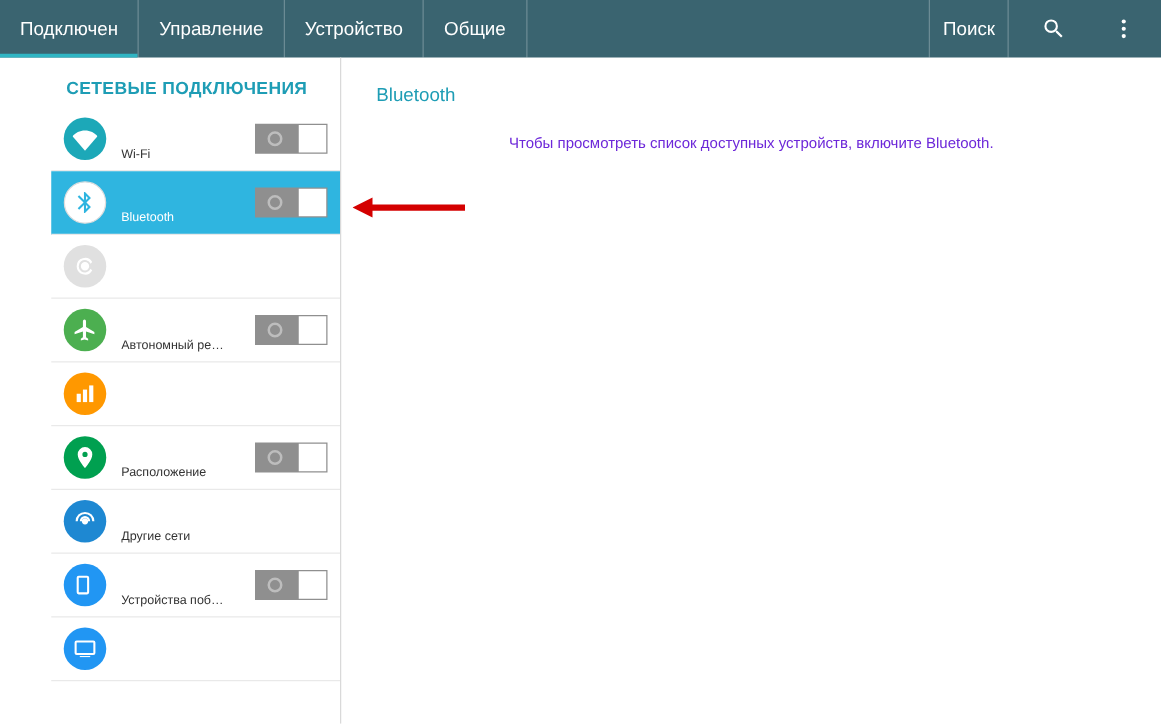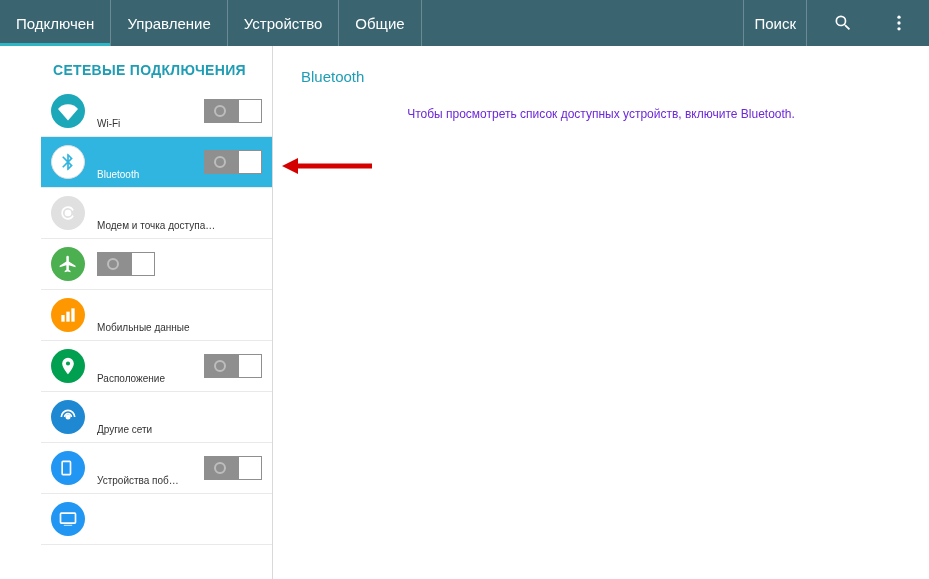--- a/index.html
+++ b/index.html
@@ -103,44 +103,43 @@
           <span class="knob"></span>
         </div>
     </div>
 
     <div class="item">
       <div class="icon icon-gray">
         <svg viewBox="0 0 24 24">
             <path d="M12 8a4 4 0 100 8 4 4 0 000-8zm-8 4a8 8 0 0114.9-4l-1.5 1.5a6 6 0 100 5l1.5 1.5A8 8 0 014 12z"></path>
           </svg>
       </div>
-      <span class="label">Модем и точка доступа…</span>
     </div>
 
     <div class="item">
       <div class="icon icon-green">
         <svg viewBox="0 0 24 24">
             <path d="M21 16v-2l-8-5V3.5a1.5 1.5 0 00-3 0V9l-8 5v2l8-2.5V19l-2 1.5V22l3.5-1 3.5 1v-1.5L13 19v-5.5l8 2.5z"></path>
           </svg>
       </div>
+      <span class="label">Автономный ре…</span>
       <div class="toggle">
           <span class="dot"></span>
           <span class="knob"></span>
         </div>
     </div>
 
     <div class="item">
       <div class="icon icon-orange">
         <svg viewBox="0 0 24 24">
             <rect x="4" y="12" width="4" height="8"></rect>
             <rect x="10" y="8" width="4" height="12"></rect>
             <rect x="16" y="4" width="4" height="16"></rect>
           </svg>
       </div>
-      <span class="label">Мобильные данные</span>
     </div>
 
     <div class="item">
       <div class="icon icon-green2">
         <svg viewBox="0 0 24 24">
             <path d="M12 2a7 7 0 00-7 7c0 5.25 7 13 7 13s7-7.75 7-13a7 7 0 00-7-7zm0 9.5A2.5 2.5 0 1114.5 9 2.5 2.5 0 0112 11.5z"></path>
           </svg>
       </div>
       <span class="label">Расположение</span>
       <div class="toggle">

